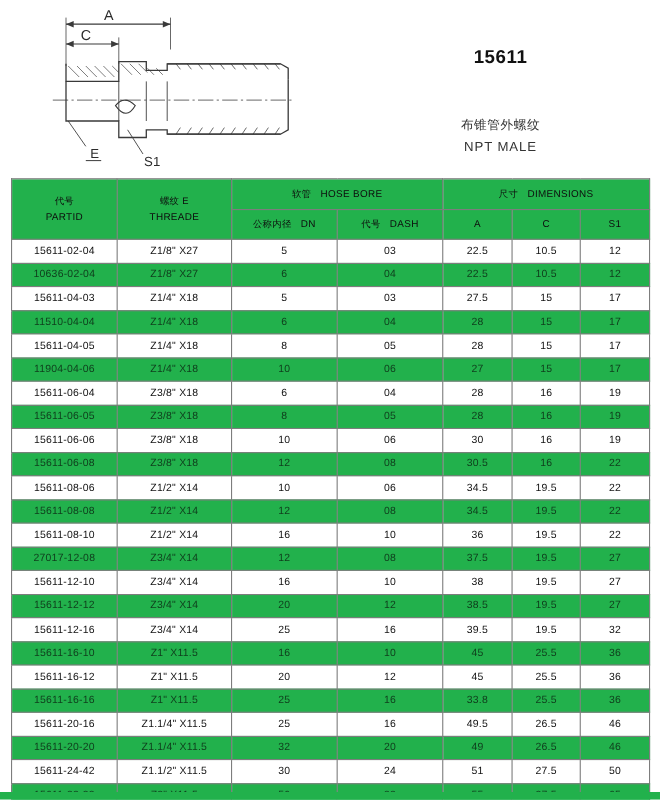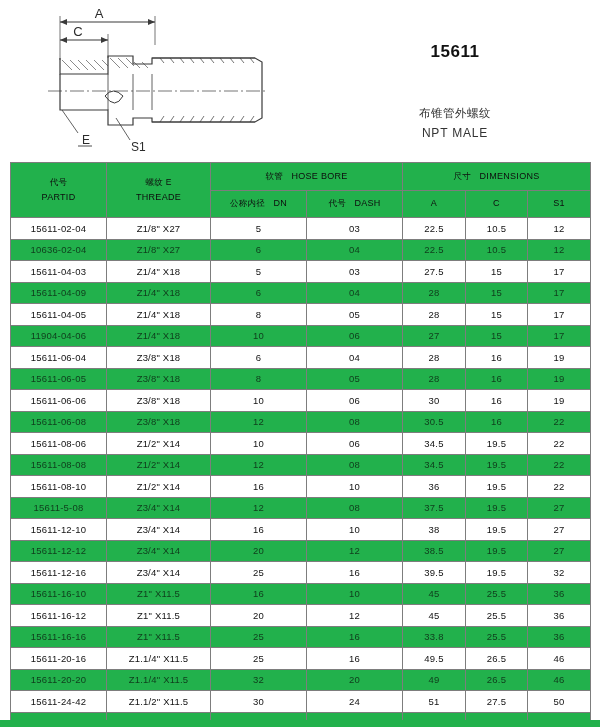--- a/index.html
+++ b/index.html
@@ -292,21 +292,21 @@
         <tr class="odd">
           <td>15611-04-03</td>
           <td>Z1/4" X18</td>
           <td>5</td>
           <td>03</td>
           <td>27.5</td>
           <td>15</td>
           <td>17</td>
         </tr>
         <tr class="even">
-          <td>15611-04-09</td>
+          <td>11510-04-04</td>
           <td>Z1/4" X18</td>
           <td>6</td>
           <td>04</td>
           <td>28</td>
           <td>15</td>
           <td>17</td>
         </tr>
         <tr class="odd">
           <td>15611-04-05</td>
           <td>Z1/4" X18</td>
@@ -382,21 +382,21 @@
         <tr class="odd">
           <td>15611-08-10</td>
           <td>Z1/2" X14</td>
           <td>16</td>
           <td>10</td>
           <td>36</td>
           <td>19.5</td>
           <td>22</td>
         </tr>
         <tr class="even">
-          <td>15611-5-08</td>
+          <td>27017-12-08</td>
           <td>Z3/4" X14</td>
           <td>12</td>
           <td>08</td>
           <td>37.5</td>
           <td>19.5</td>
           <td>27</td>
         </tr>
         <tr class="odd">
           <td>15611-12-10</td>
           <td>Z3/4" X14</td>

